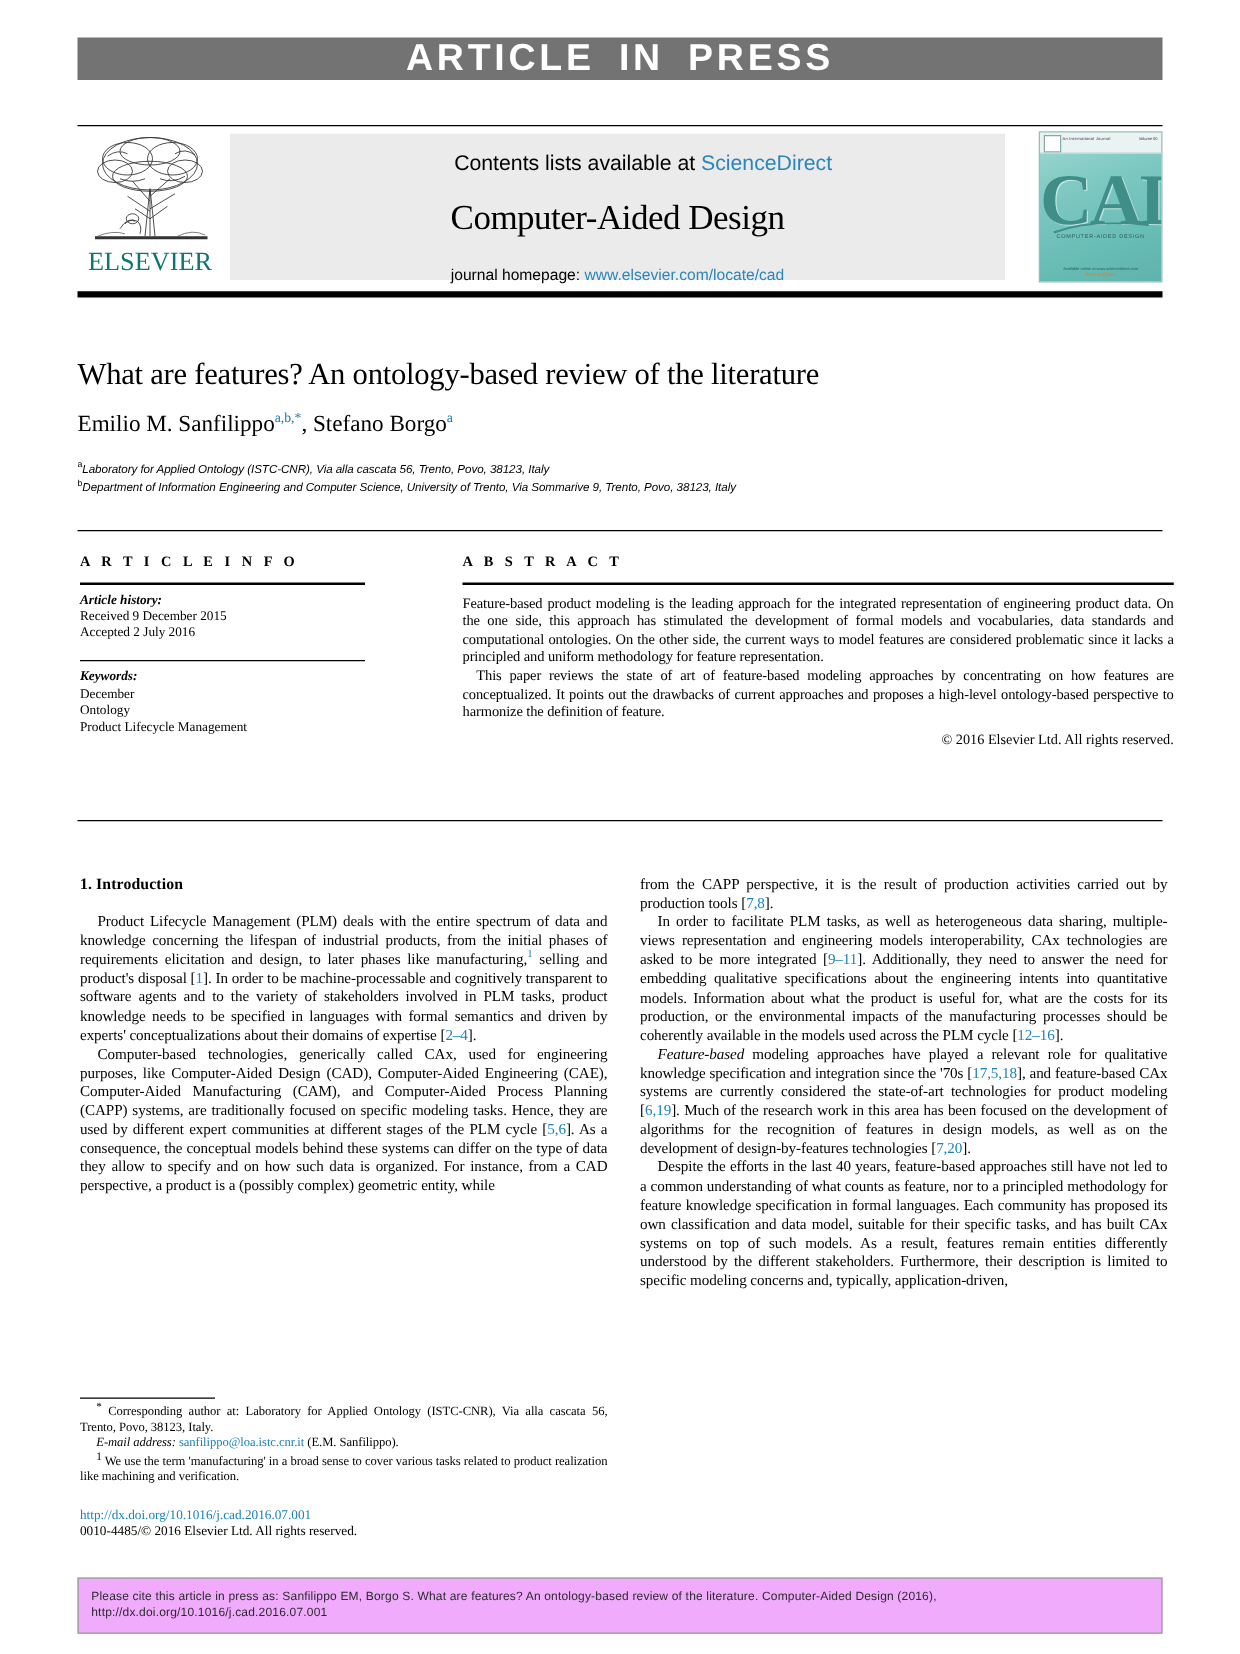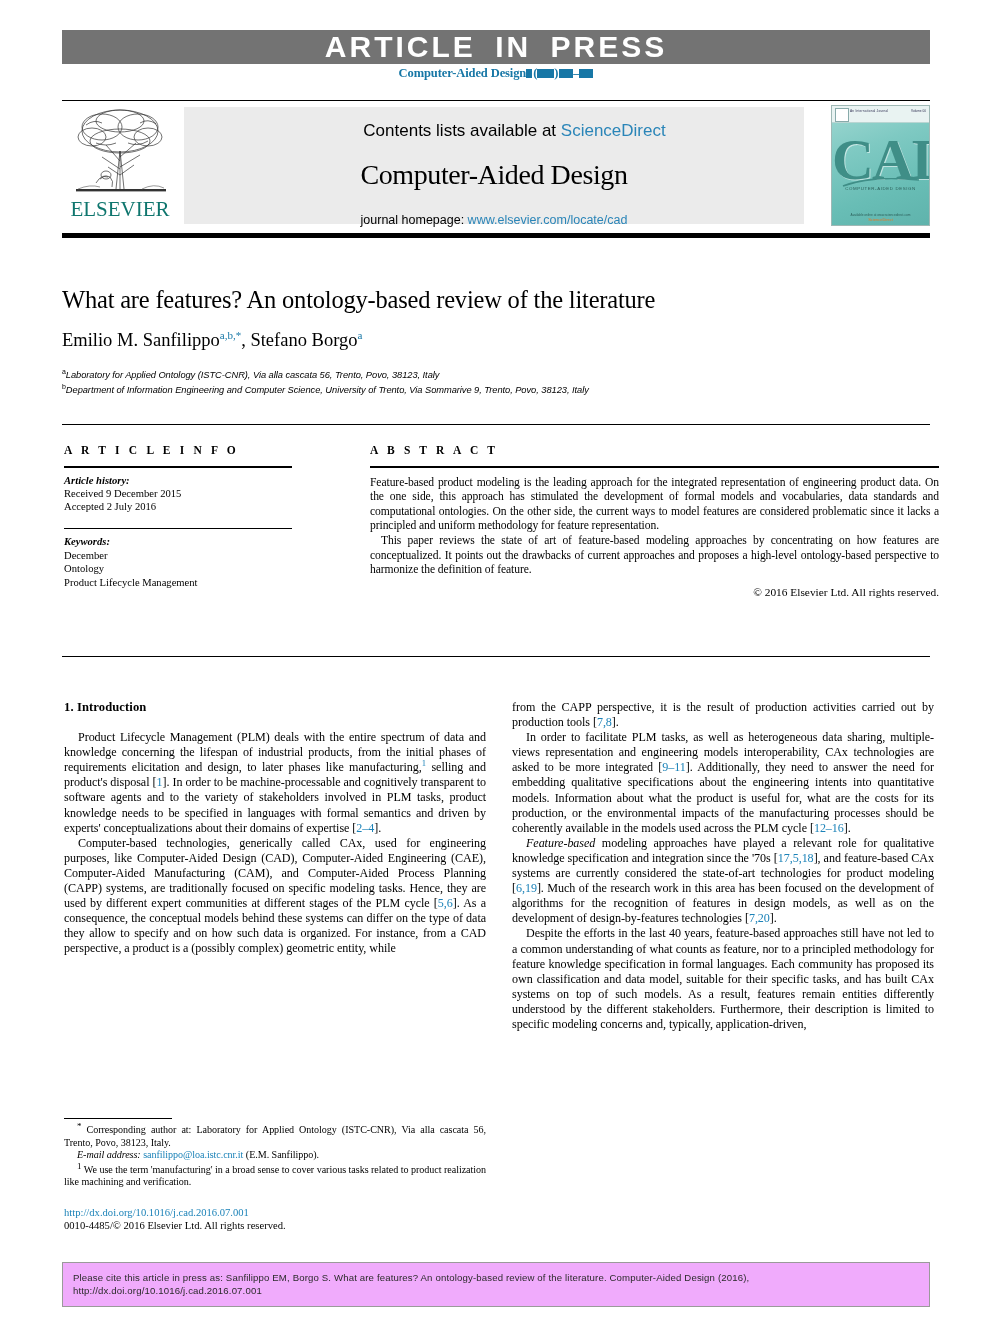--- a/index.html
+++ b/index.html
@@ -438,23 +438,20 @@
 </style>
 </head>
 <body>
 
 <div class="page">
 
   <div class="aip-band">
     <span class="aip-text">ARTICLE IN PRESS</span>
   </div>
 
-  <div class="journal-line">
-    <span>Computer-Aided Design</span><span class="blk blk-s"></span> (<span class="blk blk-m"></span>) <span class="blk blk-l"></span>–<span class="blk blk-l"></span>
-  </div>
 
   <div class="masthead">
 
     <div class="logo-elsevier">
       <svg width="118" height="95" viewBox="0 0 118 95">
         <g stroke="#333" stroke-width="0.7" fill="none">
 
           <ellipse cx="58" cy="26" rx="38" ry="21"></ellipse>
           <ellipse cx="40" cy="22" rx="20" ry="13"></ellipse>
           <ellipse cx="76" cy="22" rx="20" ry="13"></ellipse>

